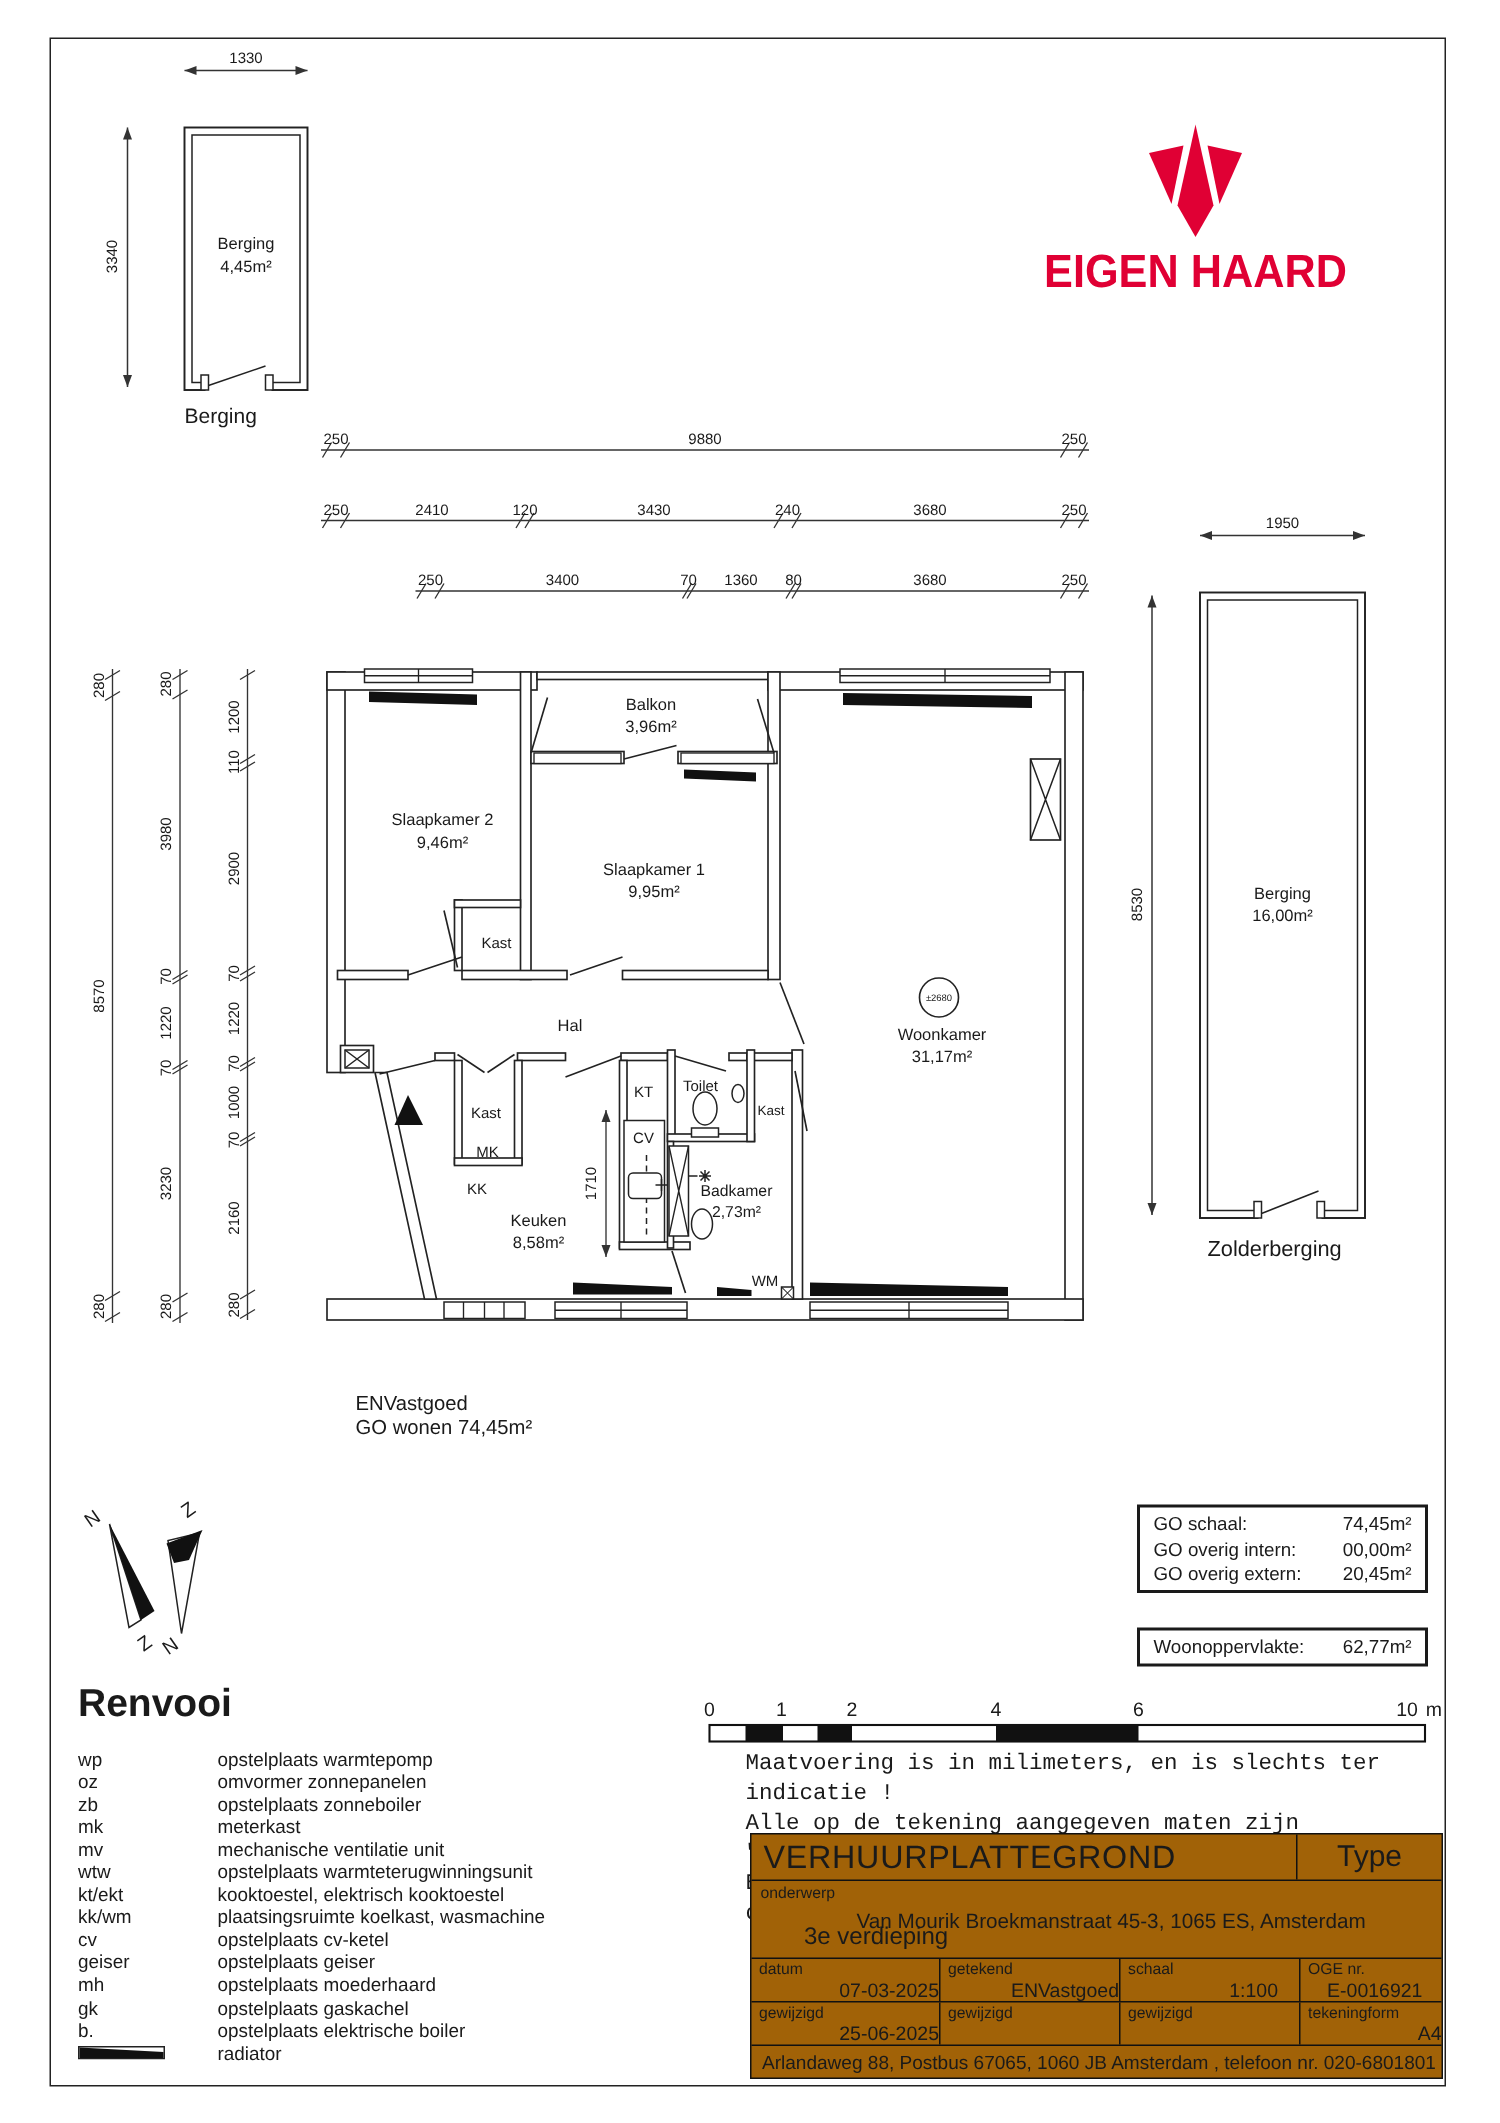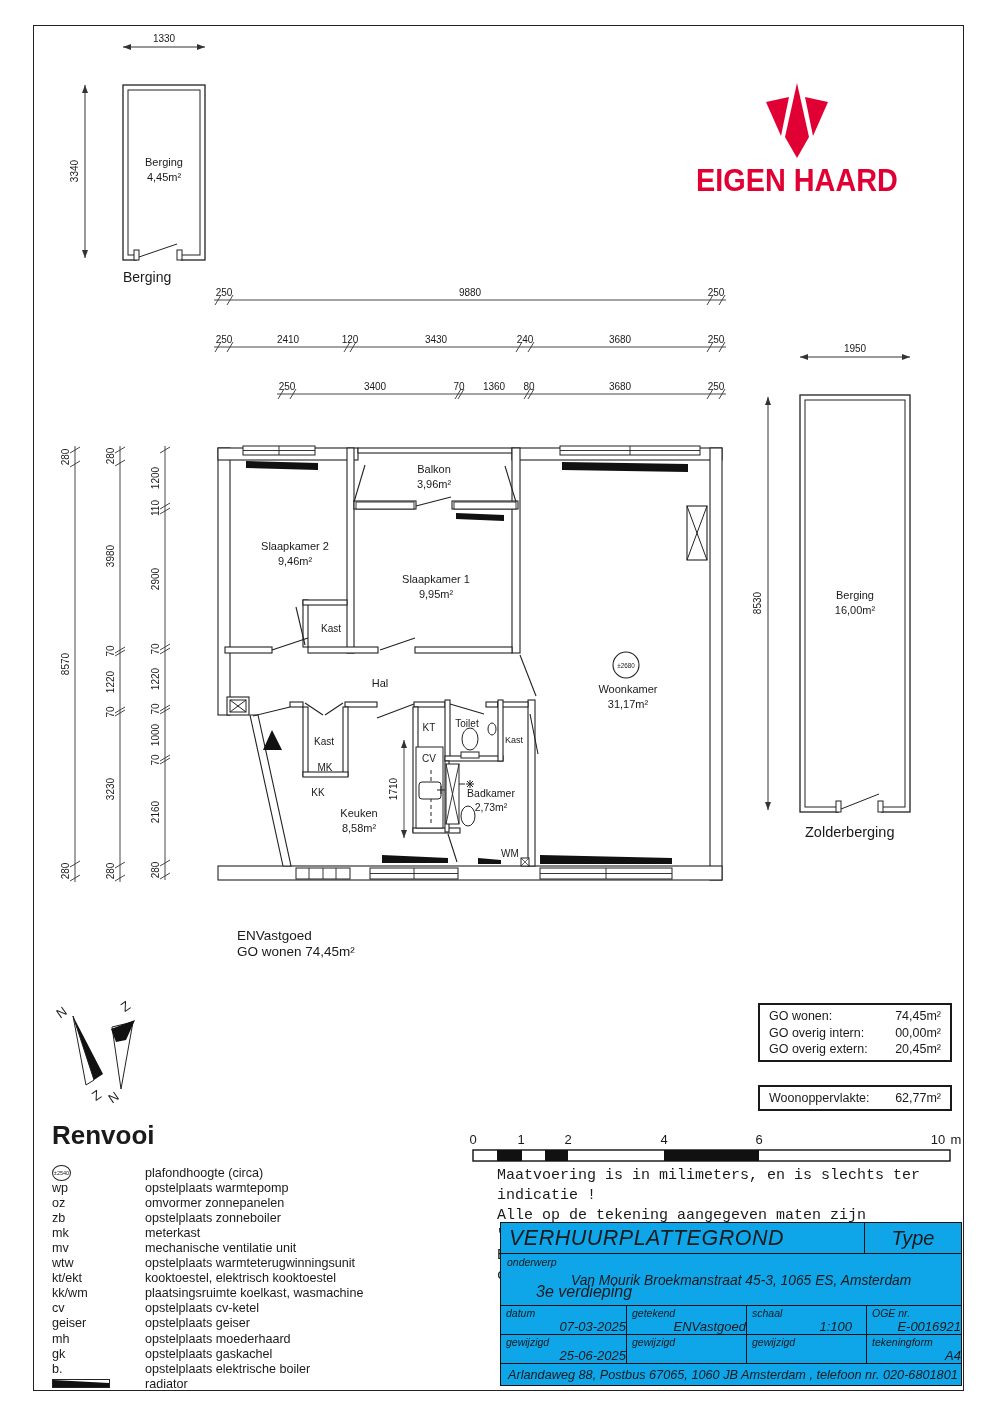--- a/index.html
+++ b/index.html
@@ -15,21 +15,21 @@
   .go-box{left:758px;width:194px;border:2px solid #1a1a1a;box-sizing:border-box;
           display:flex;flex-direction:column;justify-content:space-evenly;padding:2px 9px;font-size:12.5px;}
   .go-row{display:flex;justify-content:space-between;}
   .notices{left:497px;top:1166px;width:430px;font-size:15px;line-height:1.34;font-family:Liberation Mono, monospace;}
   .renvooi{left:52px;top:1120px;width:400px;}
   .renvooi h2{margin:0 0 14px 0;font-size:26px;font-weight:700;}
   .lg-row{display:flex;height:15.1px;align-items:center;font-size:12.6px;}
   .lg-key{width:93px;flex:none;}
   .circle-icon{display:inline-flex;align-items:center;justify-content:center;width:17px;height:14px;
                border:1px solid #222;border-radius:50%;font-size:5.5px;line-height:1;}
-  .tb{left:500px;top:1222px;width:462px;border:1.5px solid #111;box-sizing:border-box;background:#0ea5e9;font-style:italic;}
+  .tb{left:500px;top:1222px;width:462px;border:1.5px solid #111;box-sizing:border-box;background:#a16207;}
   .tb-row1{display:flex;height:30px;align-items:center;}
   .tb-title{flex:1;font-size:21.5px;padding-left:8px;letter-spacing:.5px;}
   .tb-type{width:96px;flex:none;border-left:1.5px solid #111;height:100%;display:flex;
            align-items:center;justify-content:center;font-size:20px;}
   .tb-row2{border-top:1.5px solid #111;height:51px;position:relative;}
   .tb-lab{font-size:10.5px;}
   .tb-cells{display:flex;border-top:1.5px solid #111;height:28px;}
   .tb-cell{flex:none;box-sizing:border-box;padding:1px 0 0 5px;}
   .tb-cell + .tb-cell{border-left:1.5px solid #111;}
   .tb-val{font-size:13px;text-align:right;margin-top:0px;}
@@ -323,21 +323,21 @@
 
   <div class="abs logo-text">EIGEN HAARD</div>
 
   <div class="abs apt-caption">
     <div>ENVastgoed</div>
     <div>GO wonen 74,45m²</div>
   </div>
 
   <div class="abs go-box" style="top:1003px;height:59px;">
     <div class="go-row">
-      <span>GO wonen:</span>
+      <span>GO schaal:</span>
       <span>74,45m²</span>
     </div>
     <div class="go-row">
       <span>GO overig intern:</span>
       <span>00,00m²</span>
     </div>
     <div class="go-row">
       <span>GO overig extern:</span>
       <span>20,45m²</span>
     </div>
@@ -350,26 +350,20 @@
   </div>
 
   <div class="abs notices">
     <div>Maatvoering is in milimeters, en is slechts ter indicatie !</div>
     <div>Alle op de tekening aangegeven maten zijn "circa" maten.</div>
     <div>Er kunnen geen rechten aan de tekening worden ontleend</div>
   </div>
 
   <div class="abs renvooi">
     <h2>Renvooi</h2>
-    <div class="lg-row">
-      <span class="lg-key"><span class="circle-icon">
-            <span>±2540</span>
-          </span></span>
-      <span>plafondhoogte (circa)</span>
-    </div>
     <div class="lg-row">
         <span class="lg-key">wp</span>
         <span>opstelplaats warmtepomp</span>
       </div>
     <div class="lg-row">
         <span class="lg-key">oz</span>
         <span>omvormer zonnepanelen</span>
       </div>
     <div class="lg-row">
         <span class="lg-key">zb</span>
@@ -444,21 +438,21 @@
       <div class="tb-cell" style="width:120px;">
         <div class="tb-lab">getekend</div>
         <div class="tb-val">ENVastgoed</div>
       </div>
       <div class="tb-cell" style="width:120px;">
         <div class="tb-lab">schaal</div>
         <div class="tb-val" style="text-align:right;padding-right:14px;">1:100</div>
       </div>
       <div class="tb-cell" style="flex:1;">
         <div class="tb-lab">OGE nr.</div>
-        <div class="tb-val" style="text-align:right;">E-0016921</div>
+        <div class="tb-val" style="text-align:center;">E-0016921</div>
       </div>
     </div>
     <div class="tb-cells">
       <div class="tb-cell" style="width:125px;">
         <div class="tb-lab">gewijzigd</div>
         <div class="tb-val">25-06-2025</div>
       </div>
       <div class="tb-cell" style="width:120px;">
         <div class="tb-lab">gewijzigd</div>
         <div class="tb-val"></div>

